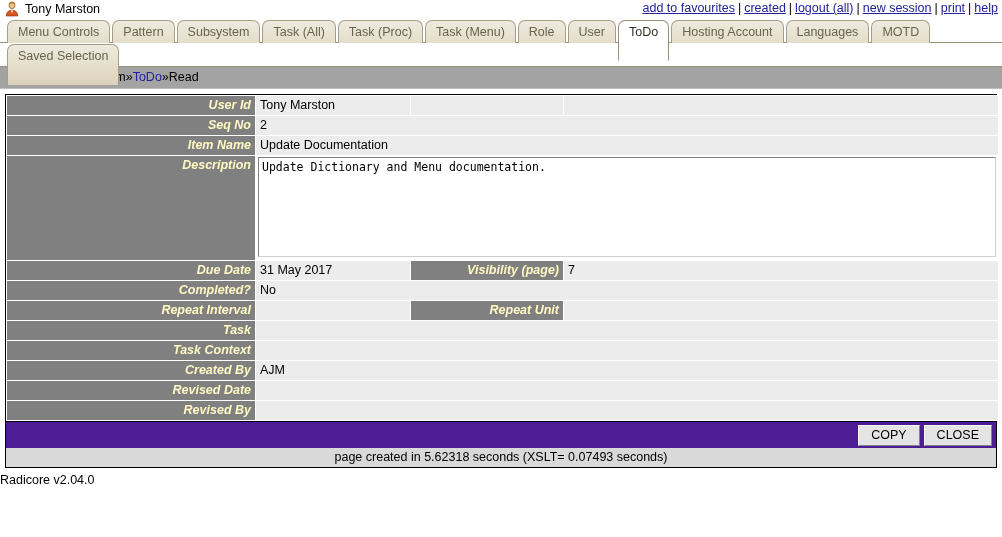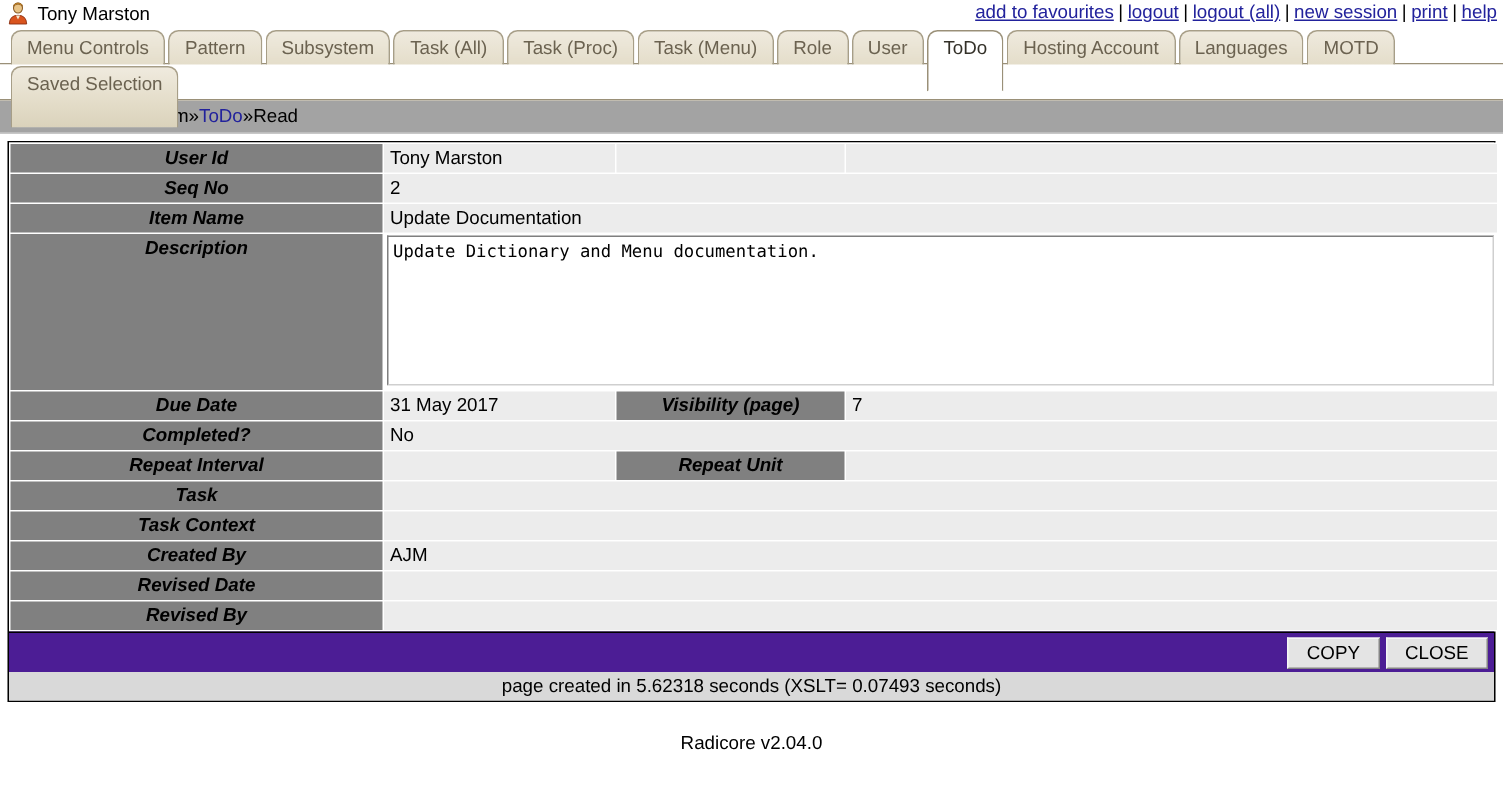--- a/index.html
+++ b/index.html
@@ -115,24 +115,24 @@
     table-layout: fixed;
   }
   table.detail td {
     font-size: 12.5px;
     padding: 2px 4px 3px 4px;
     vertical-align: top;
     height: 17px;
   }
   td.lbl {
     background: #808080;
-    color: #000000;
+    color: #fef9c3;
     font-style: italic;
     font-weight: bold;
-    text-align: center;
+    text-align: right;
     padding-right: 5px;
     white-space: nowrap;
   }
   td.val {
     background: #ececec;
     color: #000;
     text-align: left;
   }
 
   .desc-box {
@@ -173,42 +173,42 @@
     text-align: center;
   }
   .status-bar {
     background: #d9d9d9;
     text-align: center;
     font-size: 12.5px;
     padding: 2px 0 3px 0;
     color: #000;
   }
   .version-line {
-    text-align: center;
-    font-size: 12.5px;
-    padding-top: 20px;
+    text-align: left;
+    font-size: 12.5px;
+    padding-top: 5px;
     color: #000;
     background: #ffffff;
   }
 </style>
 </head>
 <body>
 
 <div class="header-bar">
   <div class="user-block">
     <svg class="avatar-icon" viewBox="0 0 16 16">
       <ellipse cx="8" cy="4.4" rx="3" ry="3.3" fill="#e8c487" stroke="#8a5a22" stroke-width="0.7"></ellipse>
       <path d="M5 3.2 Q8 0.4 11 3.2 Q11 1.2 8 1.0 Q5 1.2 5 3.2 Z" fill="#f0a830" stroke="#8a5a22" stroke-width="0.5"></path>
       <path d="M2.2 15 Q2.4 9.2 8 9.2 Q13.6 9.2 13.8 15 Z" fill="#d9541e" stroke="#8a2e10" stroke-width="0.6"></path>
       <path d="M6.6 9.4 L8 12 L9.4 9.4 Z" fill="#f3e9d2"></path>
     </svg>
     <span class="user-name">Tony Marston</span>
   </div>
   <div class="nav-links">
-    <a href="#">add to favourites</a><span class="sep">|</span><a href="#">logout</a><span class="sep">|</span><a href="#">logout (all)</a><span class="sep">|</span><a href="#">new session</a><span class="sep">|</span><a href="#">print</a><span class="sep">|</span><a href="#">help</a>
+    <a href="#">add to favourites</a><span class="sep">|</span><a href="#">created</a><span class="sep">|</span><a href="#">logout (all)</a><span class="sep">|</span><a href="#">new session</a><span class="sep">|</span><a href="#">print</a><span class="sep">|</span><a href="#">help</a>
   </div>
 </div>
 
 <div class="tabrow row1">
   <span class="tab">Menu Controls</span><span class="tab">Pattern</span><span class="tab">Subsystem</span><span class="tab">Task (All)</span><span class="tab">Task (Proc)</span><span class="tab">Task (Menu)</span><span class="tab">Role</span><span class="tab">User</span><span class="tab selected">ToDo</span><span class="tab">Hosting Account</span><span class="tab">Languages</span><span class="tab">MOTD</span>
 </div>
 
 <div class="tabrow row2">
   <span class="tab">Saved Selection</span>
 </div>

